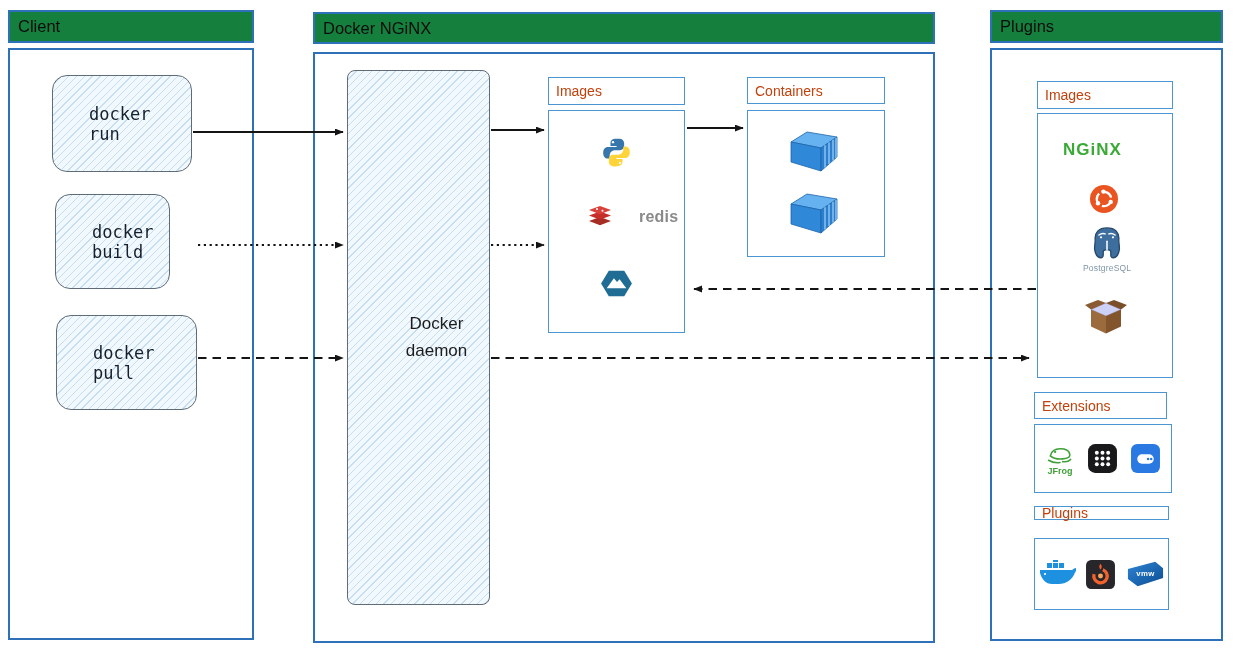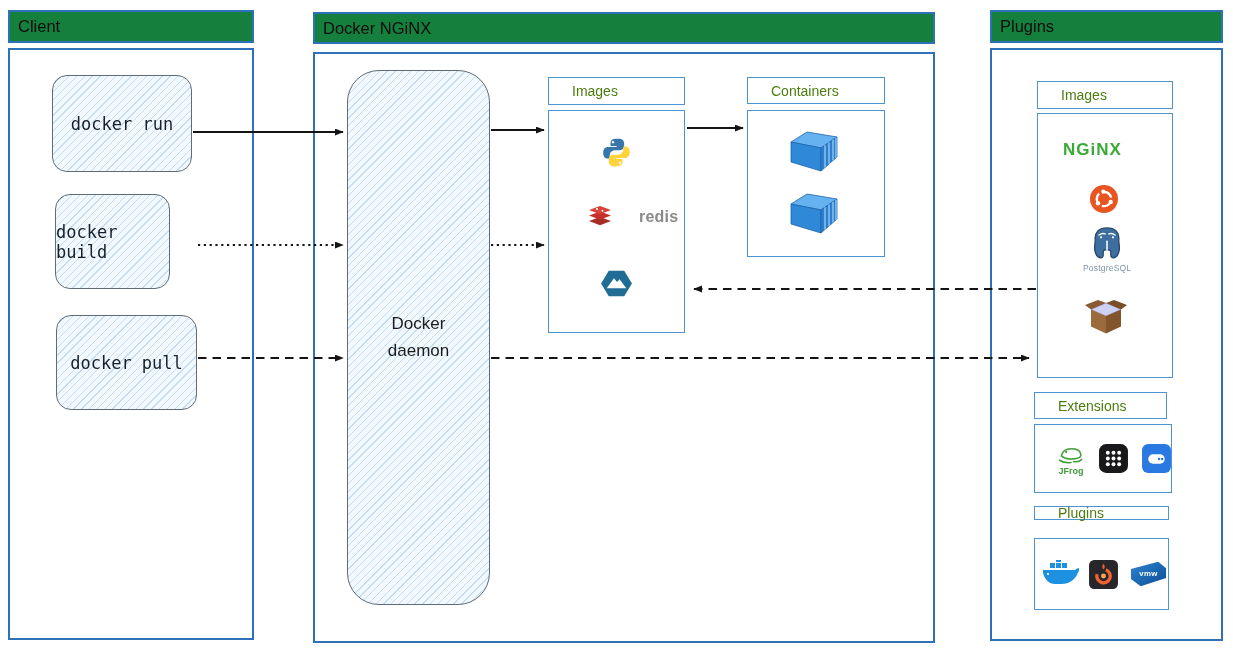--- a/index.html
+++ b/index.html
@@ -14,56 +14,57 @@
     padding-left:8px;font-size:16.5px;color:#0c0c0c;
   }
   .panel-box{
     position:absolute;box-sizing:border-box;background:#fff;
     border:2px solid #2e71b8;
   }
   
   .inner-title{
     position:absolute;box-sizing:border-box;background:#fff;
     border:1.6px solid #4b96d2;display:flex;align-items:center;
-    padding-left:23px;font-size:14px;color:#4d7c0f;
+    padding-left:7px;font-size:14px;color:#c2410c;
   }
   .inner-box{
     position:absolute;box-sizing:border-box;background:#fff;
     border:1.6px solid #4b96d2;
   }
   
   .sketch{
     position:absolute;box-sizing:border-box;
     background-color:#f2f9fe;
     background-image:repeating-linear-gradient(135deg,
       rgba(125,175,220,.38) 0px, rgba(125,175,220,.38) 1px,
       transparent 1px, transparent 5.5px);
     border:1.6px solid #5f6b76;
+    padding-left:36px;
   }
   .cmd{
     border-radius:15px;display:flex;align-items:center;justify-content:center;
     font-family:"DejaVu Sans Mono","Liberation Mono",monospace;
     font-size:17px;color:#16202c;
   }
   .daemon{
-    border-radius:32px;display:flex;align-items:center;justify-content:center;
+    border-radius:8px;display:flex;align-items:center;justify-content:center;
   }
   .daemon-label{
     width:100px;text-align:center;font-size:17px;line-height:1.55;color:#1c1c1c;
   }
   .icon-abs{position:absolute;display:flex;align-items:center;justify-content:center;}
   .logo-row{display:flex;align-items:center;gap:24px;}
   .redis-text{font-size:16px;color:#8a8a8a;font-weight:bold;letter-spacing:.2px;}
   .nginx-text{font-size:17px;font-weight:800;color:#3aaa35;letter-spacing:1px;}
   .pg-wrap{display:flex;flex-direction:column;align-items:center;gap:1px;}
   .pg-text{font-size:8.5px;color:#7e95aa;letter-spacing:.2px;}
   .jfrog-wrap{display:flex;flex-direction:column;align-items:center;}
   .jfrog-text{font-size:9px;font-weight:700;color:#3fa037;margin-top:-2px;}
   .ext-row,.plug-row{
-    position:absolute;display:flex;align-items:center;justify-content:flex-end;border-radius:18px;
+    position:absolute;display:flex;align-items:center;justify-content:center;border-radius:18px;
   }
   #arrow-layer{position:absolute;left:0;top:0;z-index:5;pointer-events:none;}
 </style>
 </head>
 <body>
 
 <div id="canvas">
 
   <div class="panel-title" style="left:8px;top:10px;width:246px;height:33px;">
     <span>Client</span>

